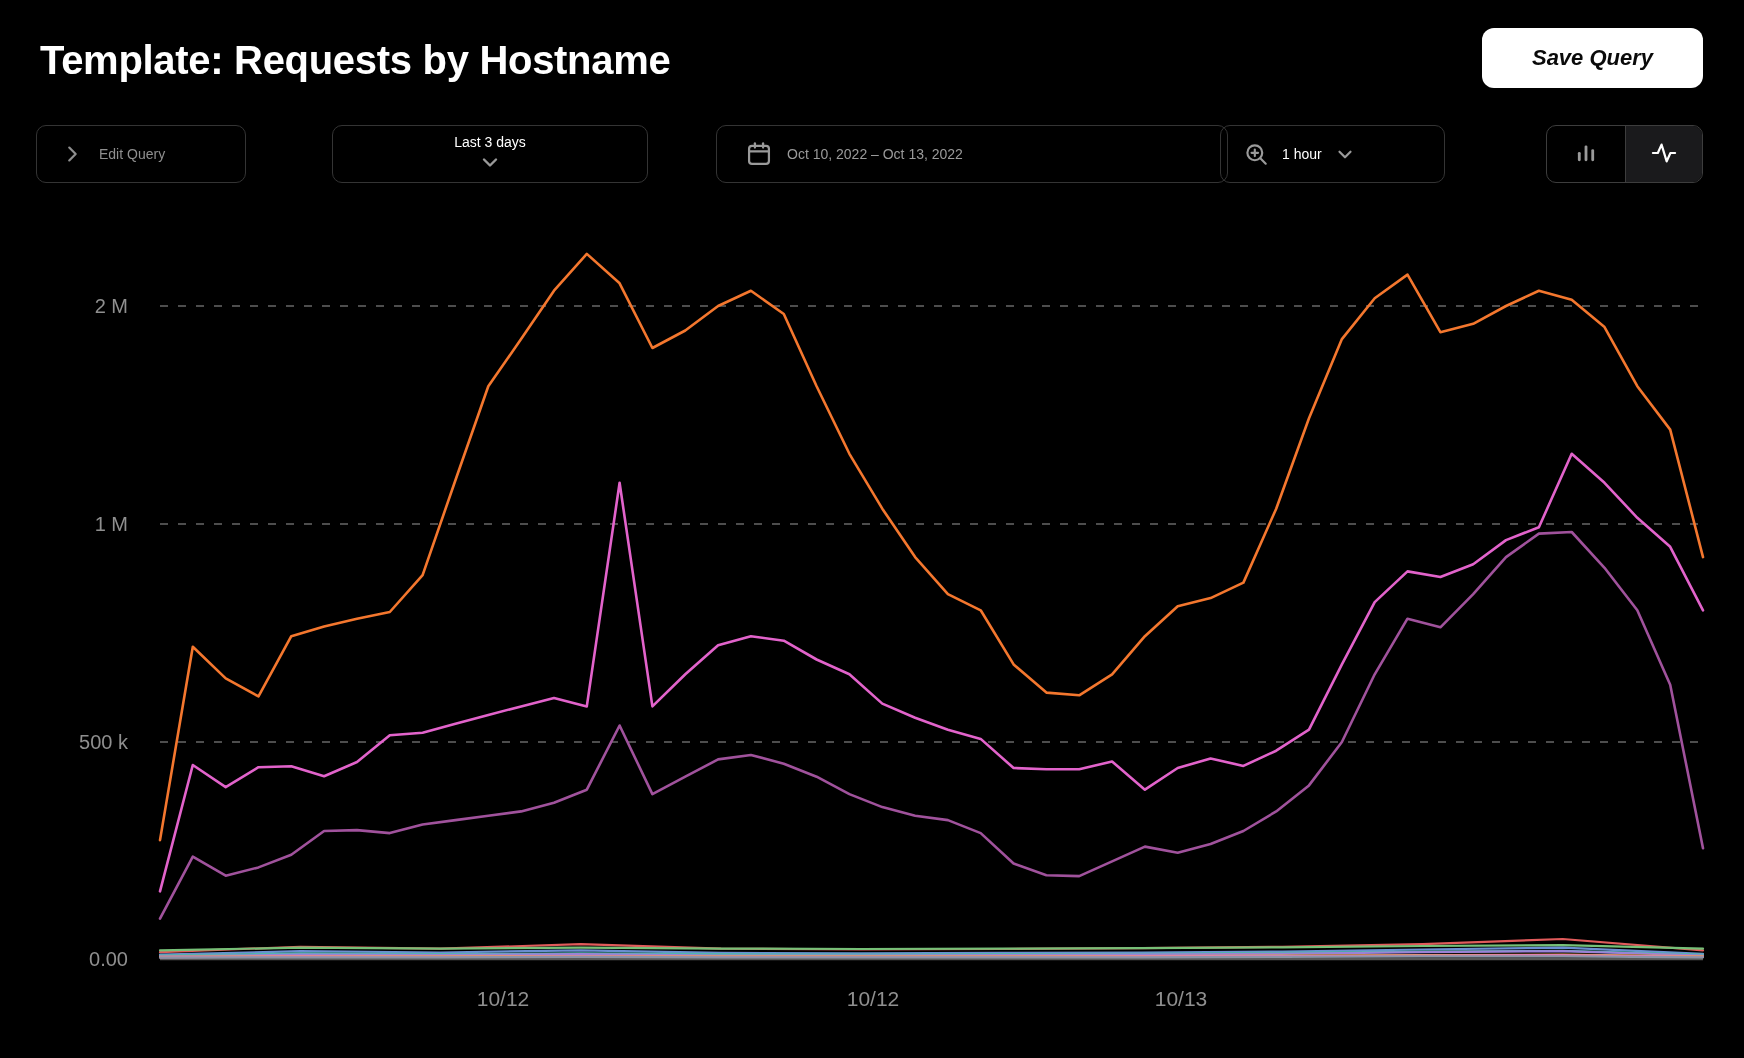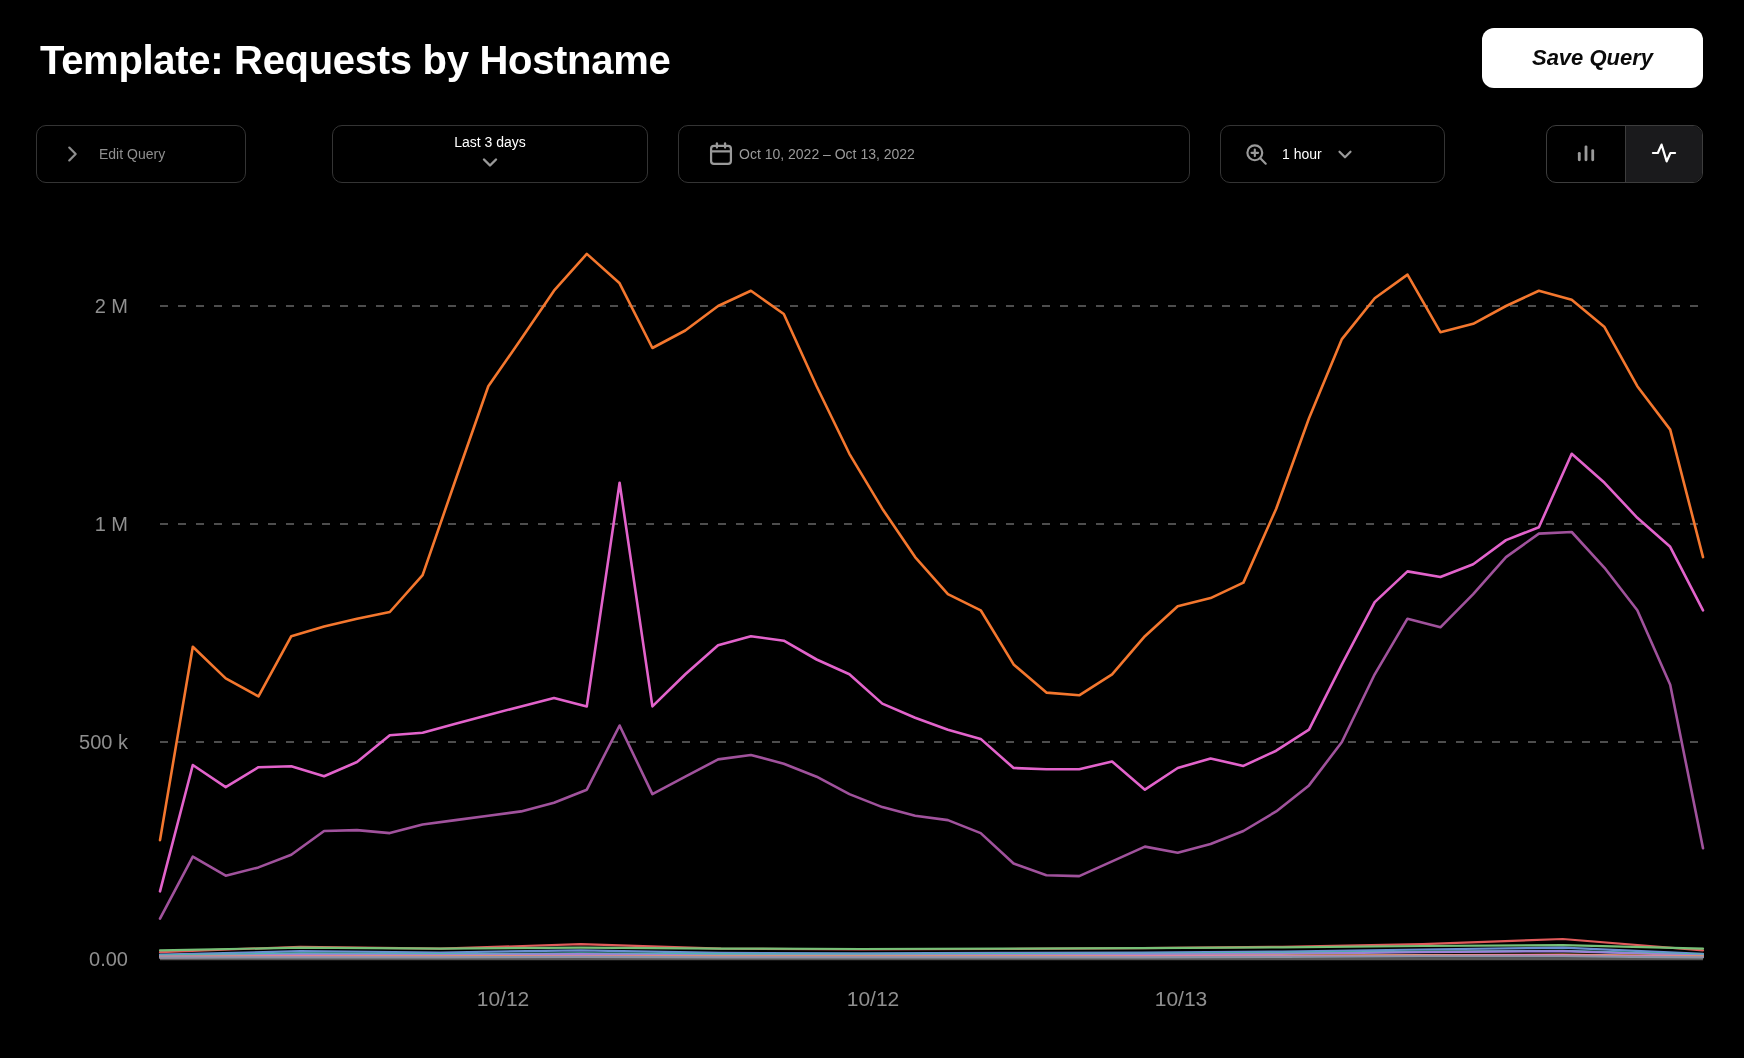--- a/index.html
+++ b/index.html
@@ -24,21 +24,21 @@
   .tbtn {
     position:absolute; top:125px; height:58px;
     display:flex; align-items:center;
     background:transparent; border:1.5px solid #343434; border-radius:10px;
     font-family:"Liberation Sans", sans-serif;
     font-size:14px; cursor:pointer; color:#fff;
   }
   .tbtn .ico { display:flex; align-items:center; flex:0 0 auto; }
   #edit-query { left:36px;  width:210px; padding:0 24px; gap:16px; color:#8f8f8f; }
   #time-range { left:332px; width:316px; padding:0 40px; justify-content:center;flex-direction:column; }
-  #date-range { left:678px; width:512px; padding:0 28px; gap:4px; color:#9a9a9a; }
+  #date-range { left:716px; width:512px; padding:0 28px; gap:14px; color:#9a9a9a; }
   #interval   { left:1220px; width:225px; padding:0 22px; gap:12px; }
   .seg {
     position:absolute; top:125px; left:1546px; width:157px; height:58px;
     border:1.5px solid #3d3d3d; border-radius:10px; overflow:hidden;
     display:flex;
   }
   .seg-cell {
     flex:1 1 50%; display:flex; align-items:center; justify-content:center;
     background:transparent; border:none; cursor:pointer;
   }

